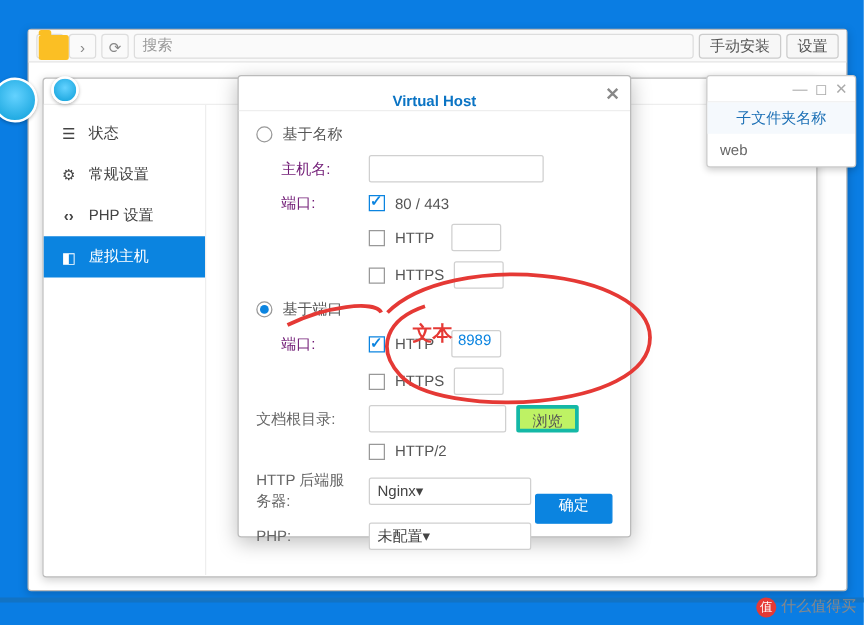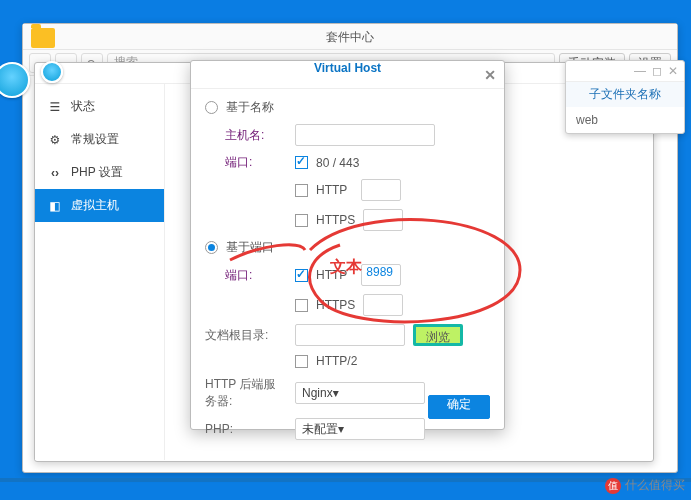--- a/index.html
+++ b/index.html
@@ -15,21 +15,21 @@
 .folder-icon:before{content:"";position:absolute;top:-4px;left:0;width:10px;height:4px;background:#fbbf24;border-radius:2px 2px 0 0}
 .sidebar{width:130px;background:#fff;border-right:1px solid #eee;padding-top:6px}
 .side-item{display:flex;align-items:center;gap:8px;padding:8px 12px;color:#444;cursor:pointer}
 .side-item.active{background:#0b84e0;color:#fff}
 .side-ic{width:16px;height:16px;display:inline-flex;align-items:center;justify-content:center}
 .sub-win{position:absolute;left:565px;top:60px;width:120px;background:#fff;border:1px solid #ccc;border-radius:3px;box-shadow:0 2px 6px rgba(0,0,0,.2)}
 .sub-win .wctrl{display:flex;justify-content:flex-end;gap:6px;padding:3px 6px;color:#aaa;border-bottom:1px solid #eee}
 .sub-win .hdr{text-align:center;padding:4px 0;color:#1b6fb5;background:#f5f9fd}
 .sub-win .body{padding:6px 10px;color:#666}
 .dialog{position:absolute;left:190px;top:60px;width:315px;height:370px;background:#fff;border:1px solid #bbb;border-radius:3px;box-shadow:0 4px 16px rgba(0,0,0,.25)}
-.dlg-title{height:28px;display:flex;align-items:flex-start;justify-content:center;color:#0b74c4;font-weight:bold;position:relative;border-bottom:1px solid #eee}
+.dlg-title{height:28px;display:flex;align-items:flex-end;justify-content:center;color:#0b74c4;font-weight:bold;position:relative;border-bottom:1px solid #eee}
 .dlg-close{position:absolute;right:8px;top:6px;color:#888;cursor:pointer;font-size:14px}
 .dlg-body{padding:10px 14px 0 14px;color:#555}
 .row{display:flex;align-items:center;margin-bottom:8px;gap:8px}
 .lbl{width:82px;color:#666}
 .lbl-indent{width:82px;padding-left:20px;color:#701a75}
 .radio,.chk{width:13px;height:13px;border:1px solid #999;display:inline-block;background:#fff;position:relative}
 .radio{border-radius:50%}
 .radio.on:after{content:"";position:absolute;left:2px;top:2px;width:7px;height:7px;border-radius:50%;background:#0b84e0}
 .chk.on{border-color:#0b84e0}
 .chk.on:after{content:"✓";position:absolute;left:0;top:-3px;color:#0b84e0;font-size:12px;font-weight:bold}
@@ -43,21 +43,20 @@
 .btn-default{height:24px;padding:0 18px;border:1px solid #ccc;background:#f7f7f7;color:#555;border-radius:2px;cursor:pointer}
 .annot-text{position:absolute;left:330px;top:257px;color:#e53935;font-size:16px;font-weight:bold;pointer-events:none}
 .watermark{position:absolute;right:6px;bottom:6px;display:flex;align-items:center;gap:4px;color:#888;font-size:11px}
 .wm-badge{width:16px;height:16px;border-radius:50%;background:#e53935;color:#fff;display:inline-flex;align-items:center;justify-content:center;font-size:10px}
 svg.annot{position:absolute;left:0;top:0;pointer-events:none}
 </style>
 </head>
 <body>
 
 <div class="bg-win" style="left:22px;top:23px;width:656px;height:450px">
-  <div class="bg-title">套件中心</div>
   <div style="position:absolute;left:8px;top:4px">
       <div class="folder-icon"></div>
     </div>
   <div class="bg-tool">
     <span class="nav">‹</span>
     <span class="nav">›</span>
     <span class="nav">⟳</span>
     <div class="search">
         <span>搜索</span>
       </div>

